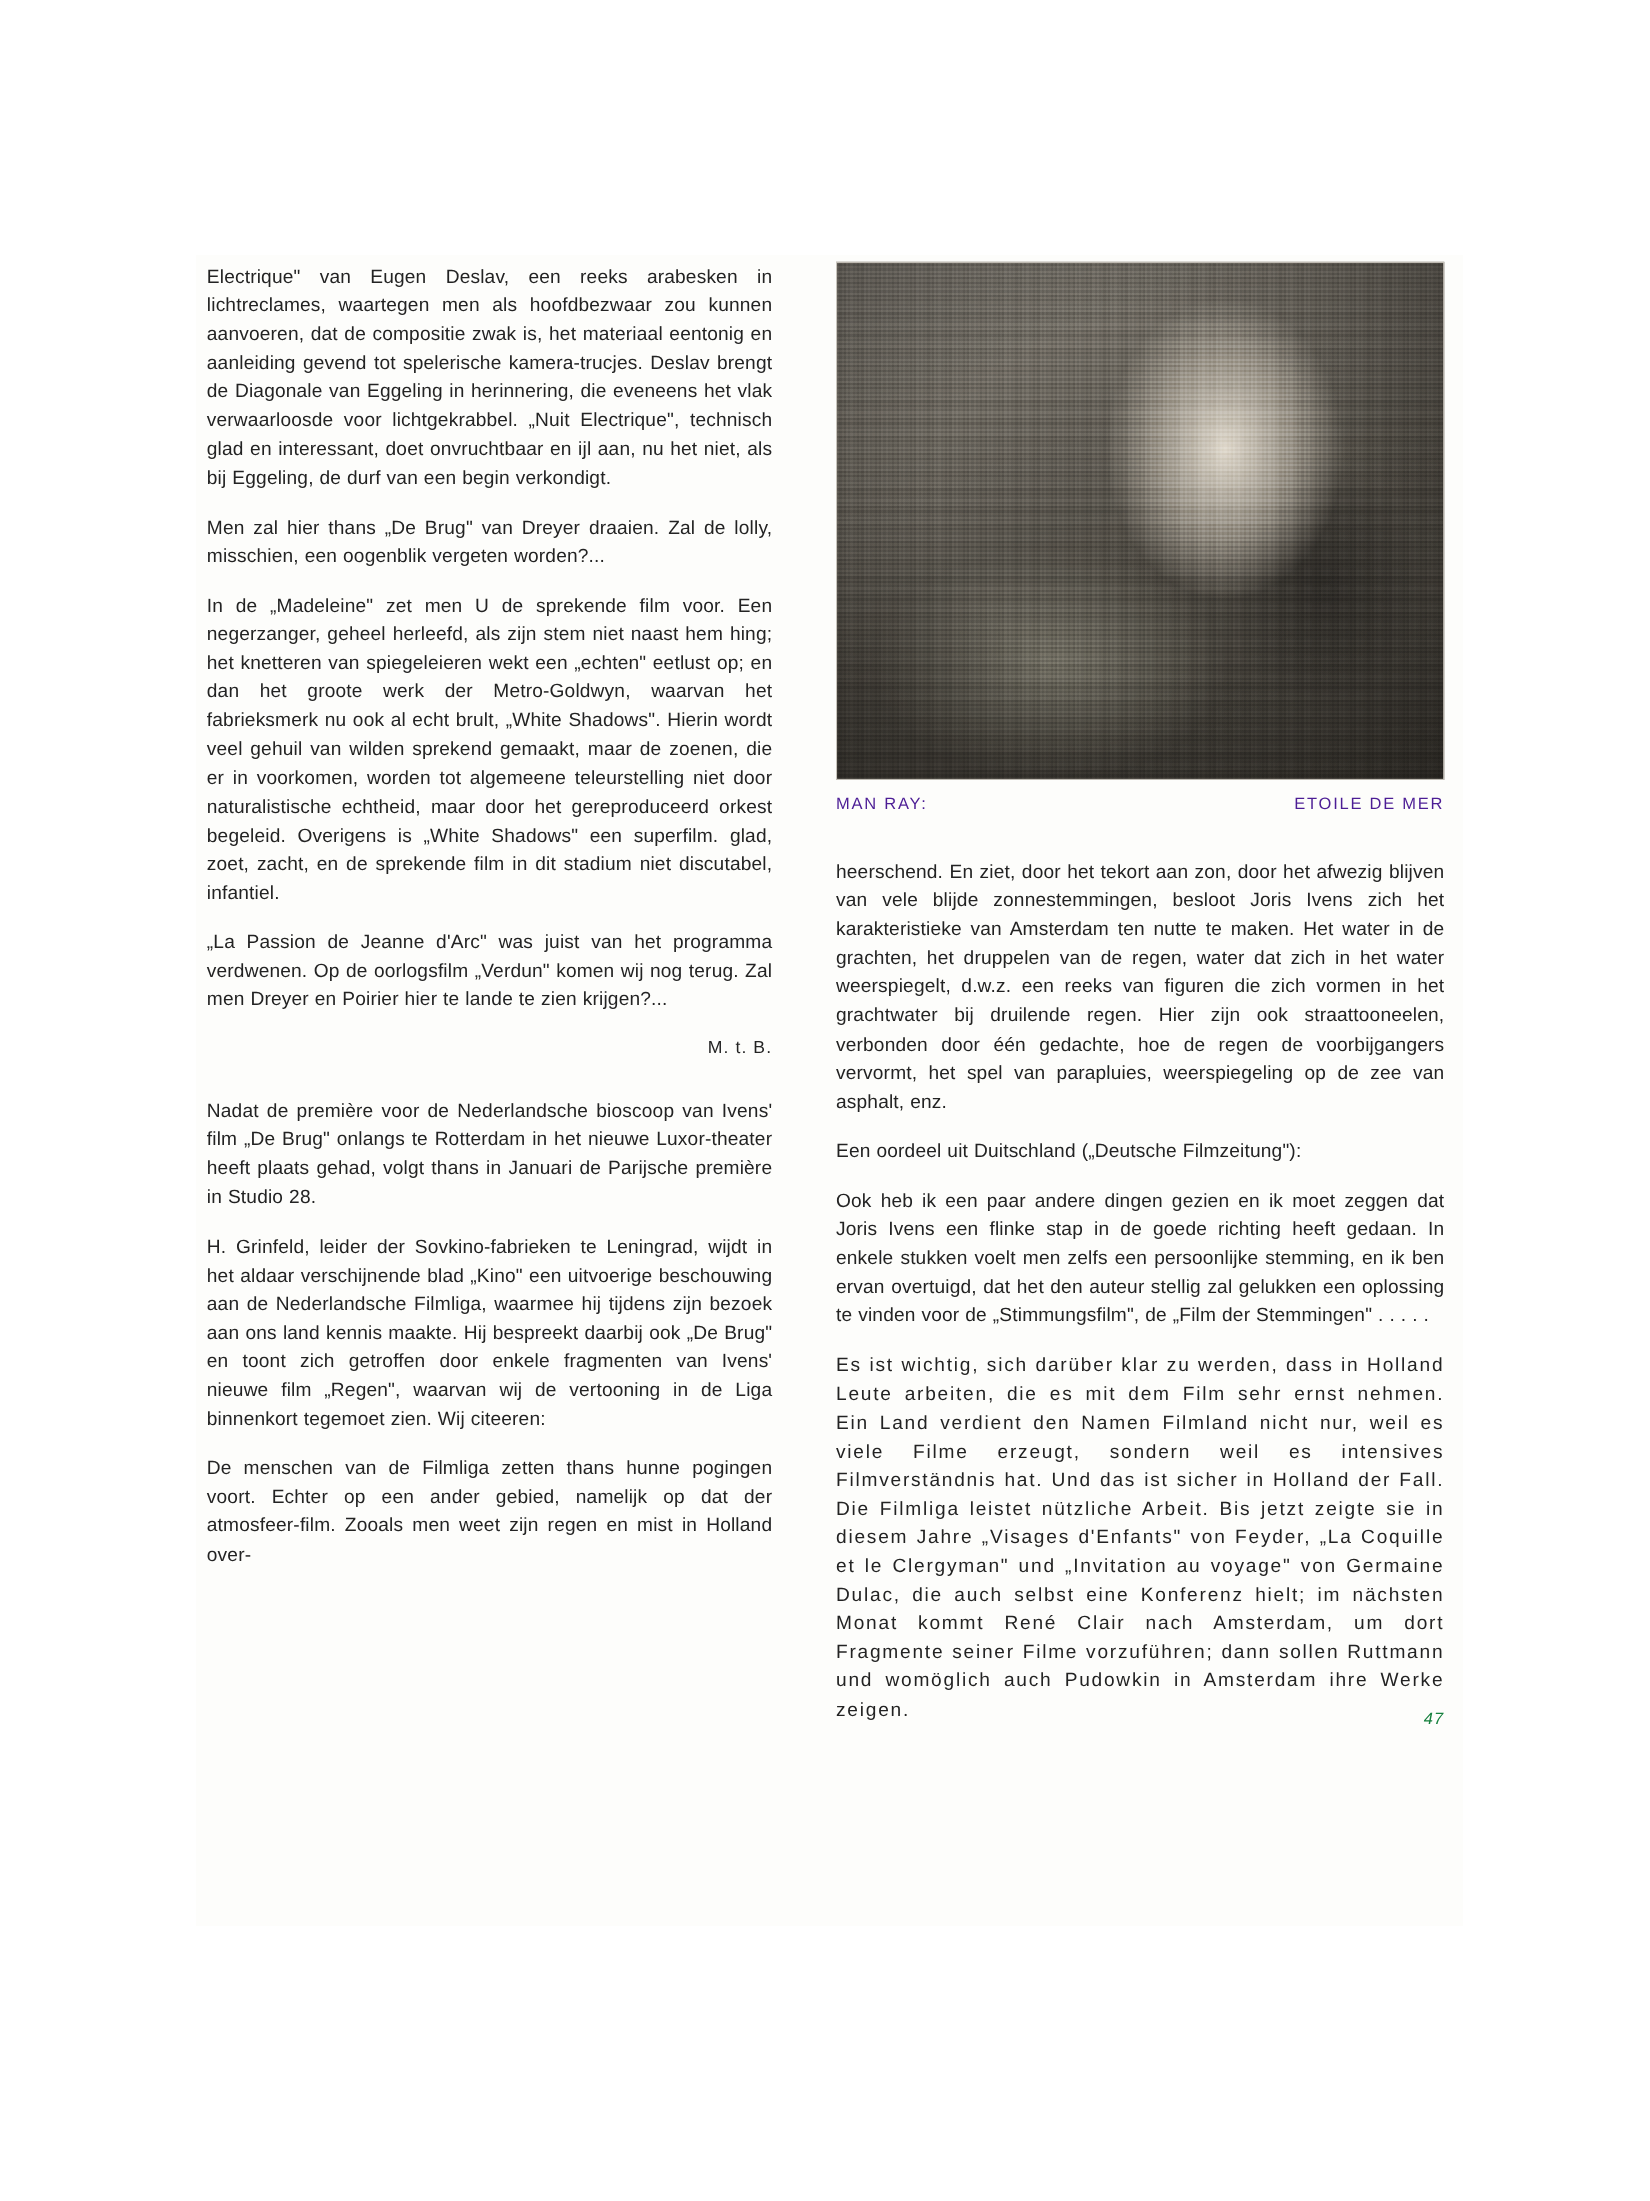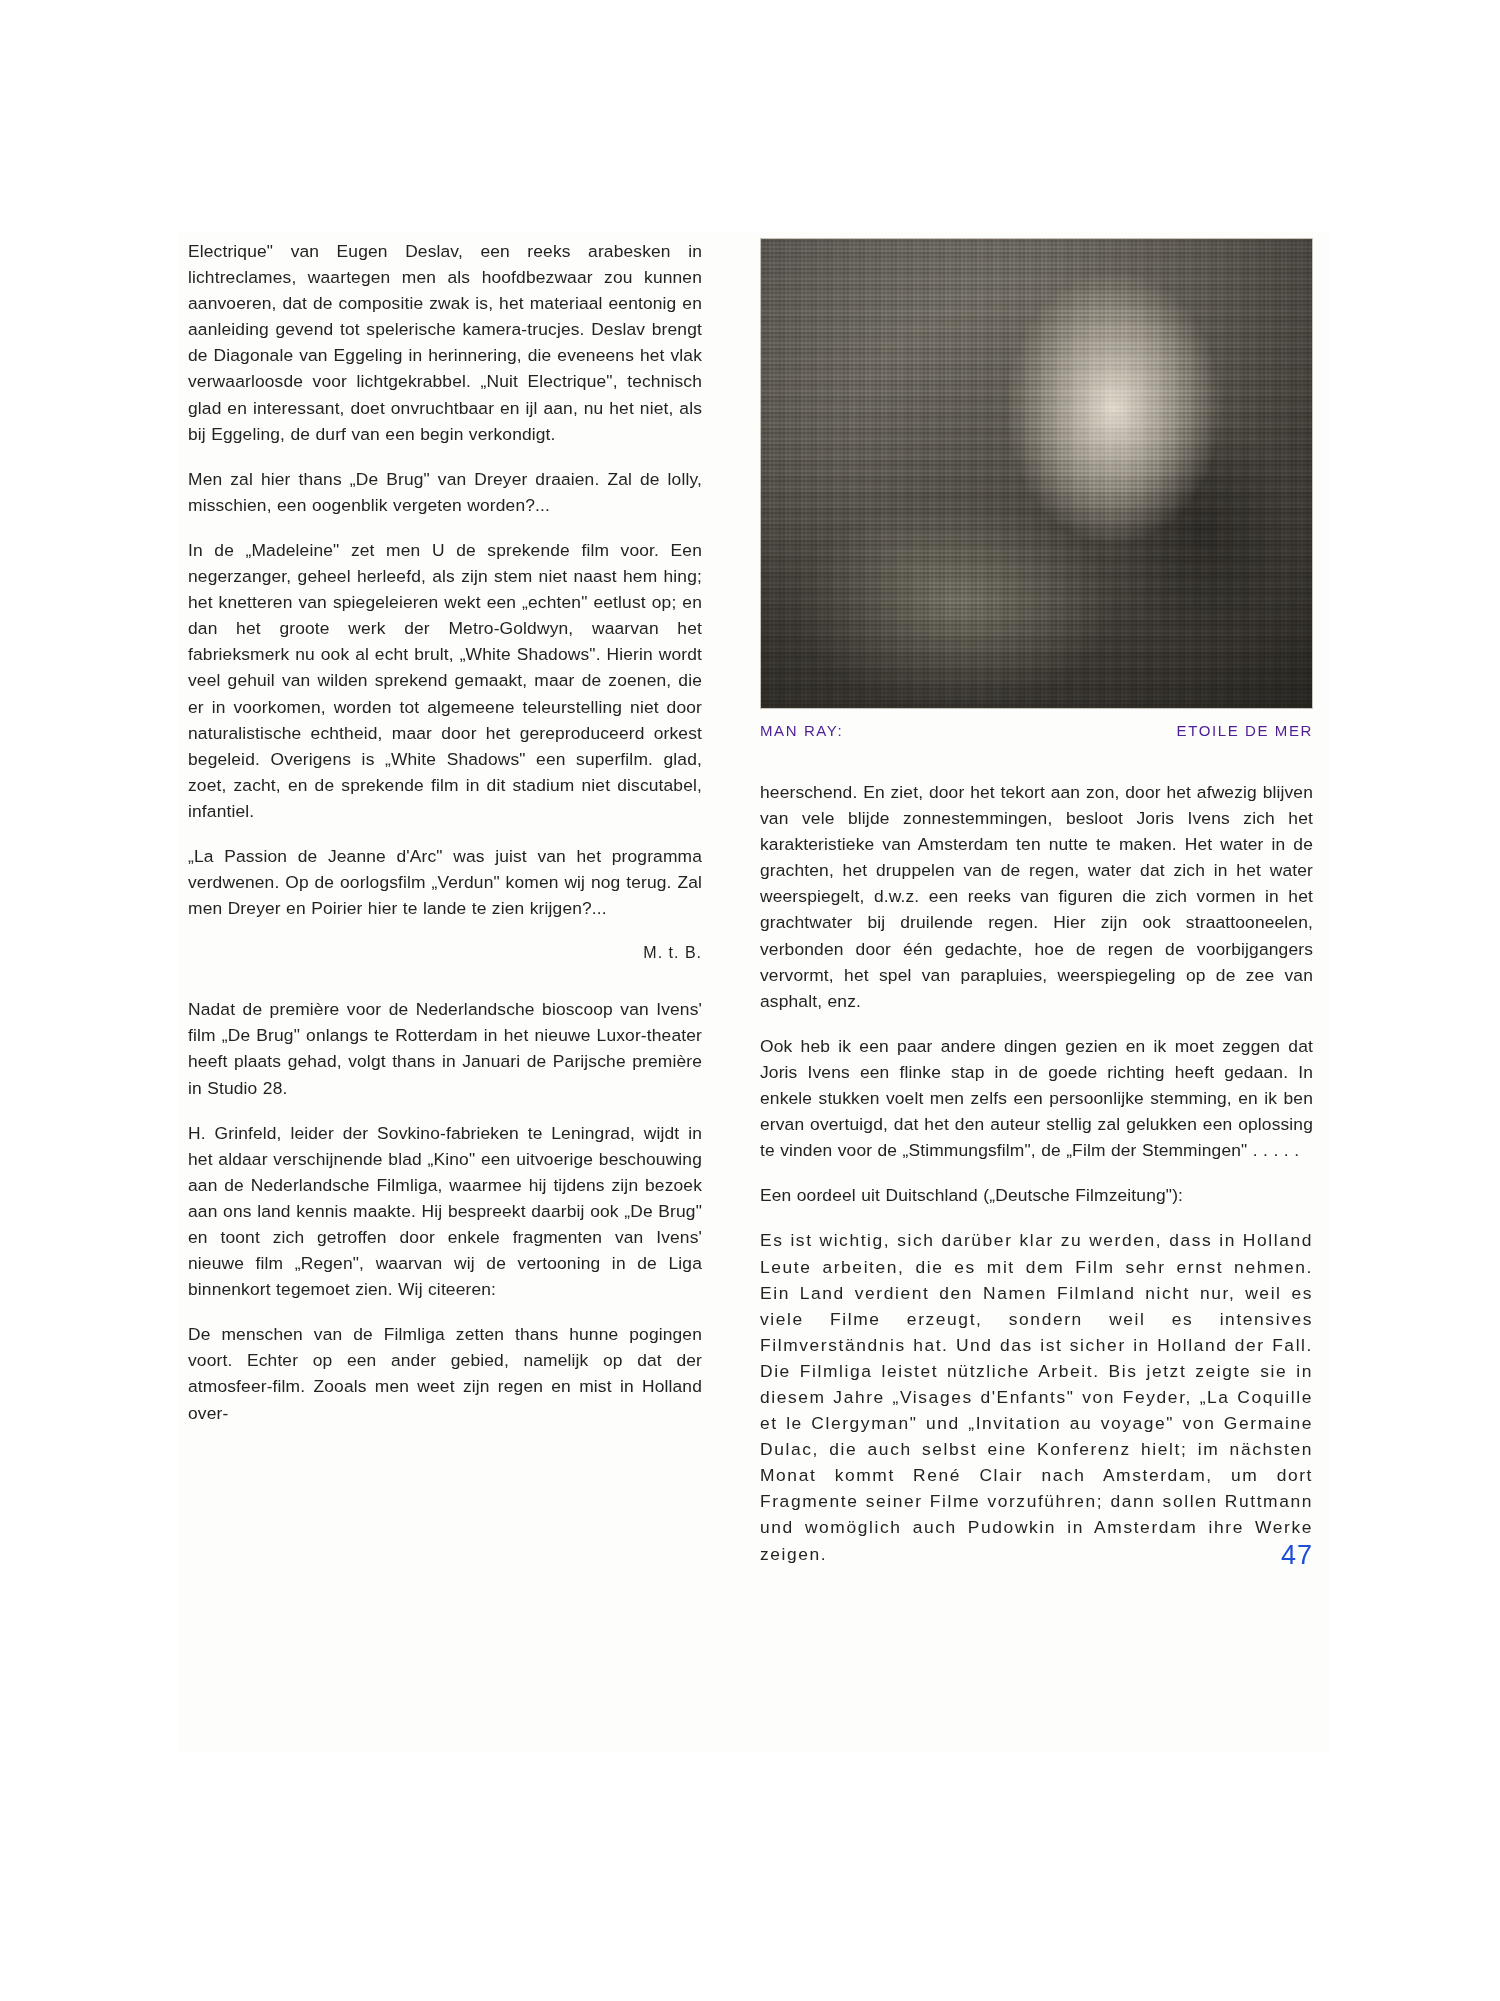--- a/index.html
+++ b/index.html
@@ -158,23 +158,24 @@
   .fig-caption .title {
     white-space: nowrap;
   }
   .col-right .body-start {
     margin-top: 40px;
   }
   .page-number {
     position: absolute;
     right: 0;
     bottom: -4px;
-    font-size: 27px;
+    font-size: 15px;
     letter-spacing: 1px;
-    color: #1d4ed8;
+    color: #15803d;
+    font-style: italic;
   }
   .right-body {
     position: relative;
   }
   .spaced {
     letter-spacing: 1.6px;
   }
 </style>
 </head>
 <body>
@@ -206,21 +207,21 @@
           <div class="vignette"></div>
         </div>
         <div class="fig-caption">
           <span class="credit">MAN RAY:</span>
           <span class="title">ETOILE DE MER</span>
         </div>
       </div>
 
       <div class="right-body">
         <p class="body-start">heerschend. En ziet, door het tekort aan zon, door het afwezig blijven van vele blijde zonnestemmingen, besloot Joris Ivens zich het karakteristieke van Amsterdam ten nutte te maken. Het water in de grachten, het druppelen van de regen, water dat zich in het water weerspiegelt, d.w.z. een reeks van figuren die zich vormen in het grachtwater bij druilende regen. Hier zijn ook straattooneelen, verbonden door één gedachte, hoe de regen de voorbijgangers vervormt, het spel van parapluies, weerspiegeling op de zee van asphalt, enz.</p>
+        <p>Een oordeel uit Duitschland („Deutsche Filmzeitung"):</p>
         <p>Ook heb ik een paar andere dingen gezien en ik moet zeggen dat Joris Ivens een flinke stap in de goede richting heeft gedaan. In enkele stukken voelt men zelfs een persoonlijke stemming, en ik ben ervan overtuigd, dat het den auteur stellig zal gelukken een oplossing te vinden voor de „Stimmungsfilm", de „Film der Stemmingen" . . . . .</p>
-        <p>Een oordeel uit Duitschland („Deutsche Filmzeitung"):</p>
         <p class="spaced tight">Es ist wichtig, sich darüber klar zu werden, dass in Holland Leute arbeiten, die es mit dem Film sehr ernst nehmen. Ein Land verdient den Namen Filmland nicht nur, weil es viele Filme erzeugt, sondern weil es intensives Filmverständnis hat. Und das ist sicher in Holland der Fall. Die Filmliga leistet nützliche Arbeit. Bis jetzt zeigte sie in diesem Jahre „Visages d'Enfants" von Feyder, „La Coquille et le Clergyman" und „Invitation au voyage" von Germaine Dulac, die auch selbst eine Konferenz hielt; im nächsten Monat kommt René Clair nach Amsterdam, um dort Fragmente seiner Filme vorzuführen; dann sollen Ruttmann und womöglich auch Pudowkin in Amsterdam ihre Werke zeigen.</p>
         <div class="page-number">47</div>
       </div>
     </div>
 
   </div>
 </div>
 
 </body></html>

